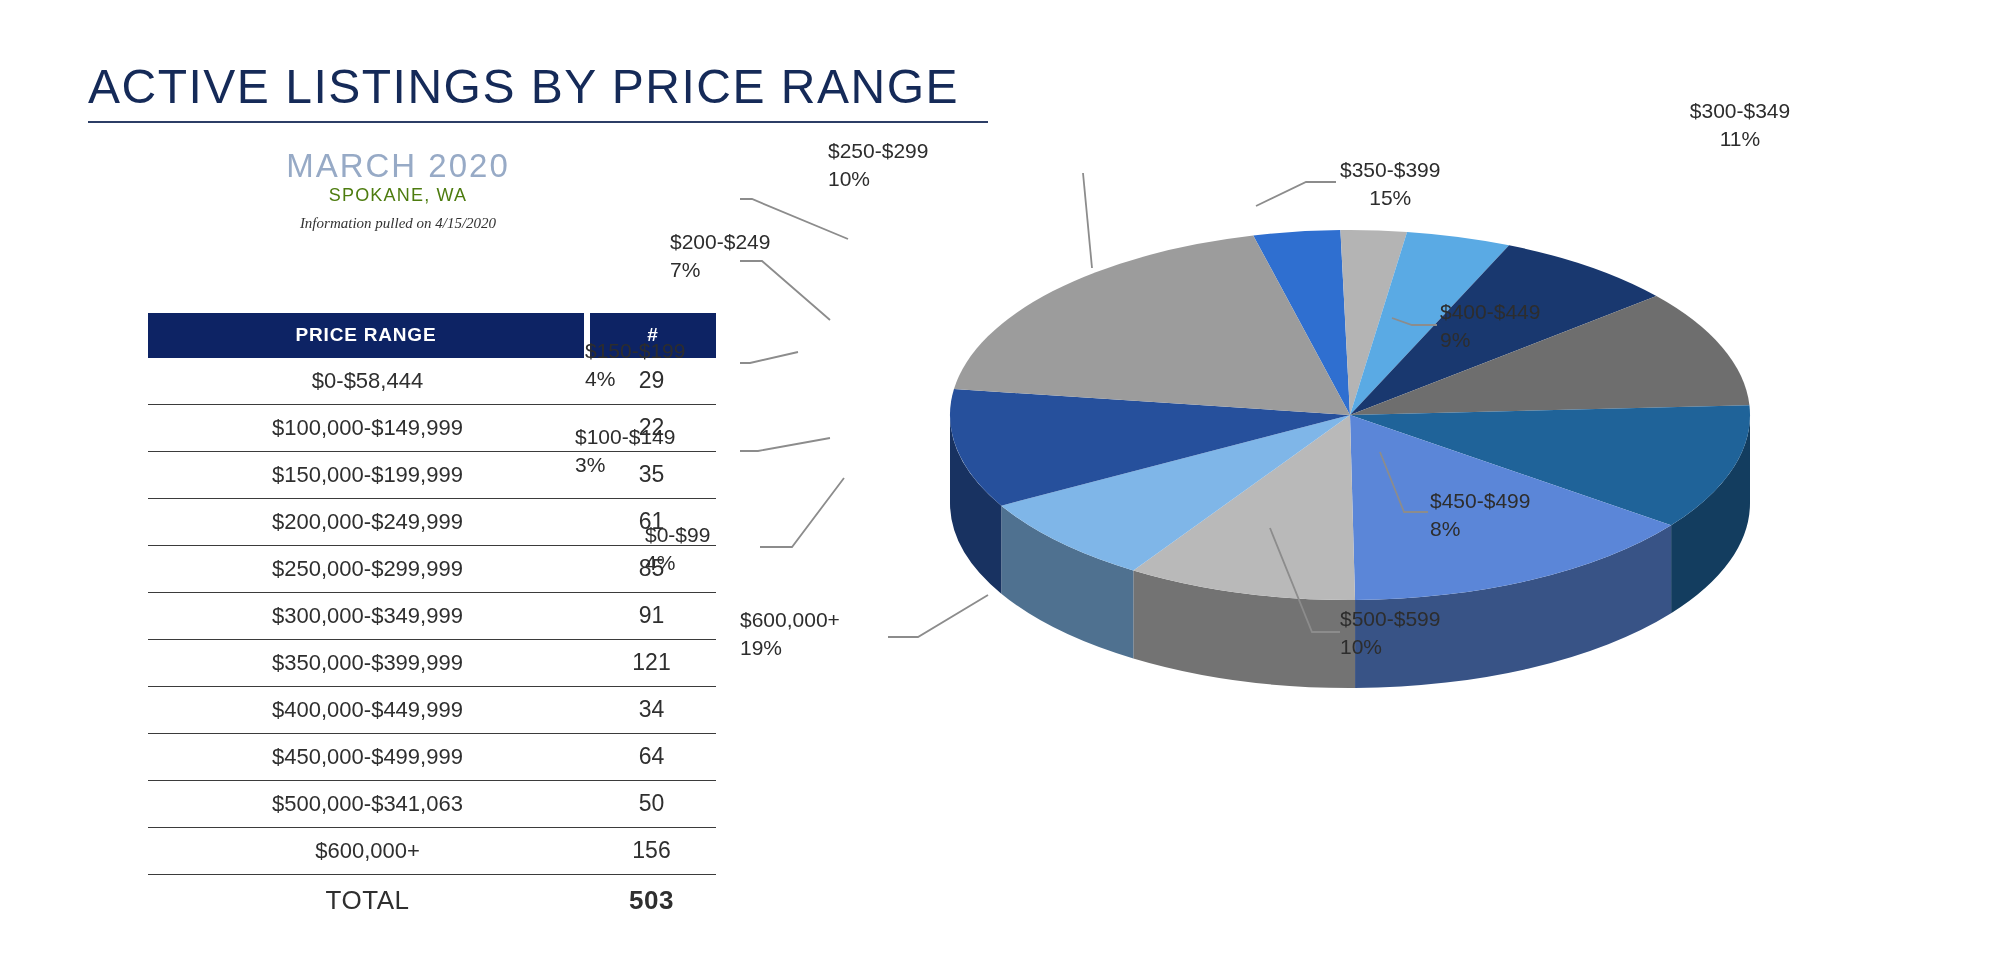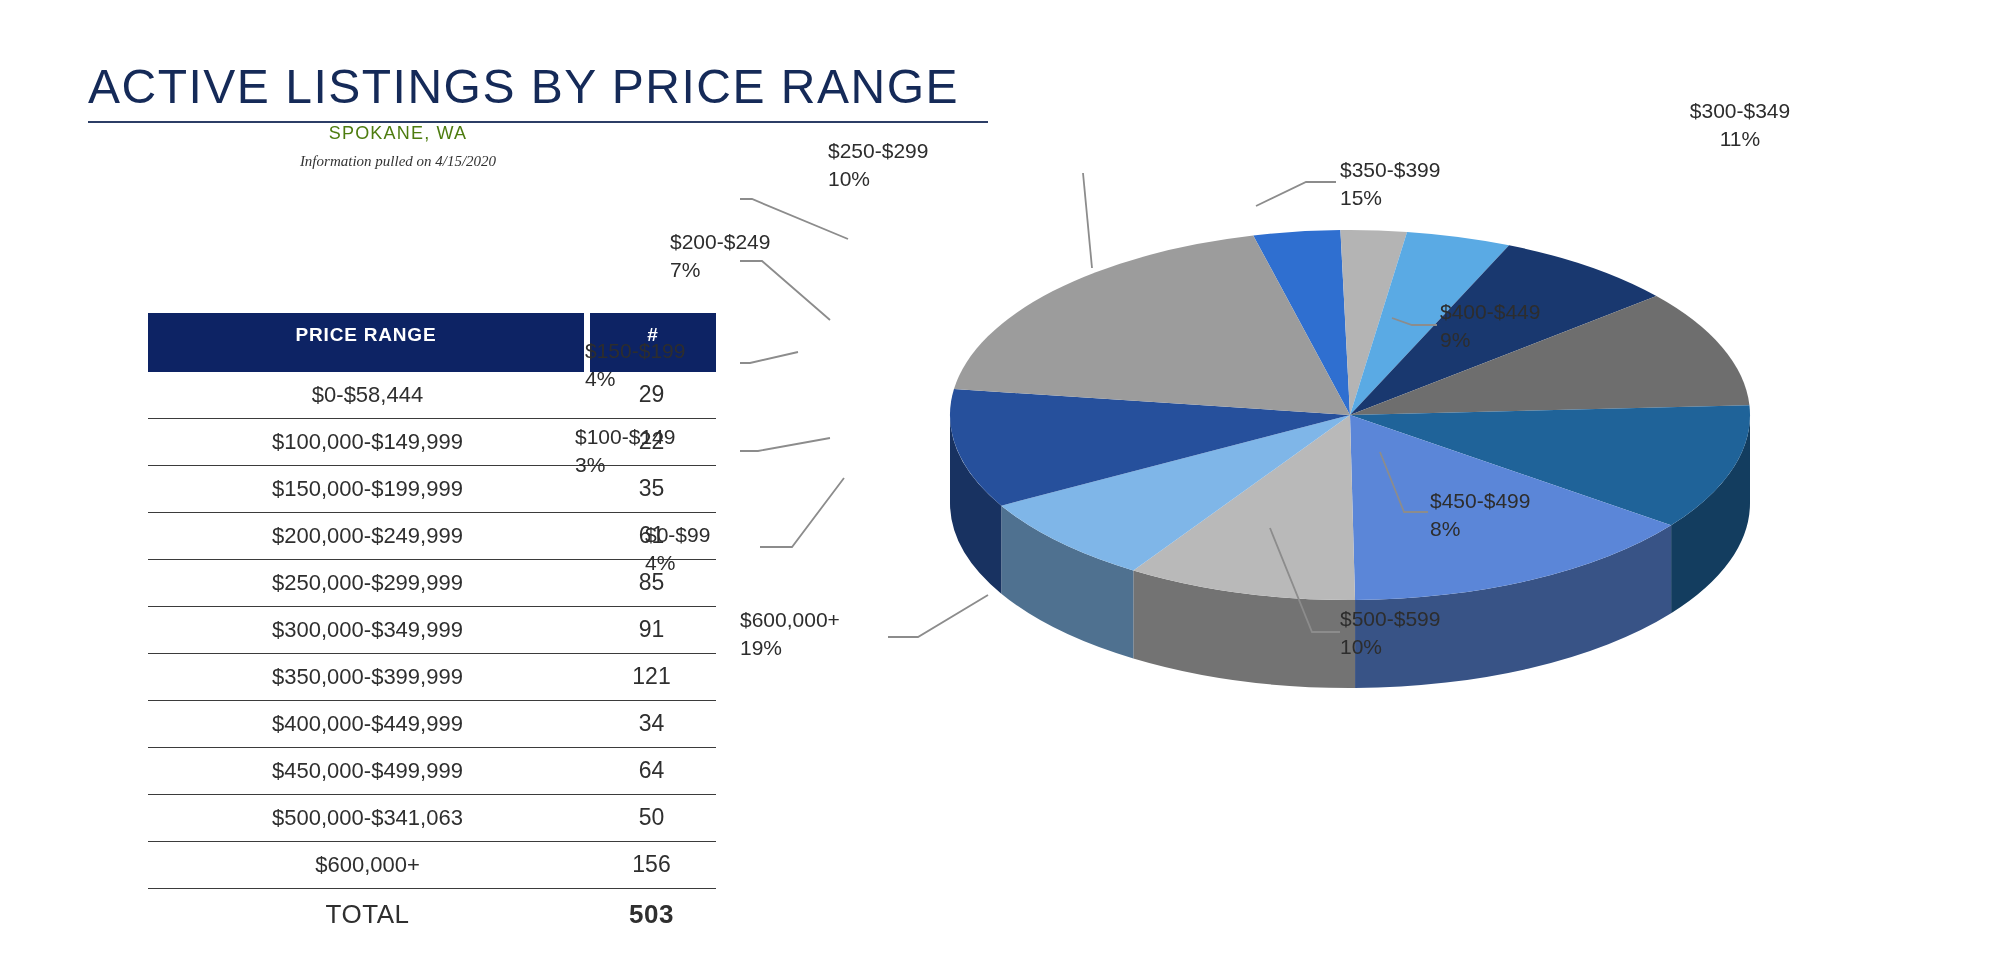--- a/index.html
+++ b/index.html
@@ -72,21 +72,21 @@
     top: 313px;
     width: 568px;
     border-collapse: collapse;
   }
   #listing-table th {
     background: #0d2364;
     color: #ffffff;
     font-size: 19px;
     font-weight: 700;
     letter-spacing: 0.8px;
-    padding: 11px 0 26px 0;
+    padding: 11px 0 12px 0;
     text-align: center;
   }
   #listing-table th.th-range { width: 436px; }
   #listing-table th.th-count { width: 126px; border-left: 6px solid #ffffff; }
   #listing-table td {
     font-size: 22px;
     color: #2f2f2f;
     padding: 9px 0 10px 0;
     text-align: center;
     border-bottom: 1.6px solid #3b3b3b;
@@ -122,20 +122,21 @@
   .pie-label .lbl-pct { display: block; }
   .pl-left  { text-align: right; }
   .pl-center{ text-align: center; }
 </style>
 </head>
 <body>
 
 <div id="header-block">
   <div id="page-title">ACTIVE LISTINGS BY PRICE RANGE</div>
   <div id="title-rule"></div>
+  <div id="subtitle-month">MARCH 2020</div>
   <div id="subtitle-city">SPOKANE, WA</div>
   <div id="subtitle-pulled">Information pulled on 4/15/2020</div>
 </div>
 
 <table id="listing-table">
   <thead>
     <tr>
       <th class="th-range">PRICE RANGE</th>
       <th class="th-count">#</th>
     </tr>
@@ -267,21 +268,21 @@
     <span class="lbl-pct" style="text-align:left;">4%</span>
   </div>
 
   <div class="pie-label pl-left" style="left:0px;top:606px;">
     <span>$600,000+</span>
     <span class="lbl-pct" style="text-align:left;">19%</span>
   </div>
 
   <div class="pie-label pl-left" style="left:600px;top:156px;">
     <span>$350-$399</span>
-    <span class="lbl-pct" style="text-align:left;">15%</span>
+    <span class="lbl-pct" style="text-align:center;">15%</span>
   </div>
 
   <div class="pie-label pl-left" style="left:700px;top:298px;">
     <span>$400-$449</span>
     <span class="lbl-pct" style="text-align:left;">9%</span>
   </div>
 
   <div class="pie-label pl-left" style="left:690px;top:487px;">
     <span>$450-$499</span>
     <span class="lbl-pct" style="text-align:left;">8%</span>

